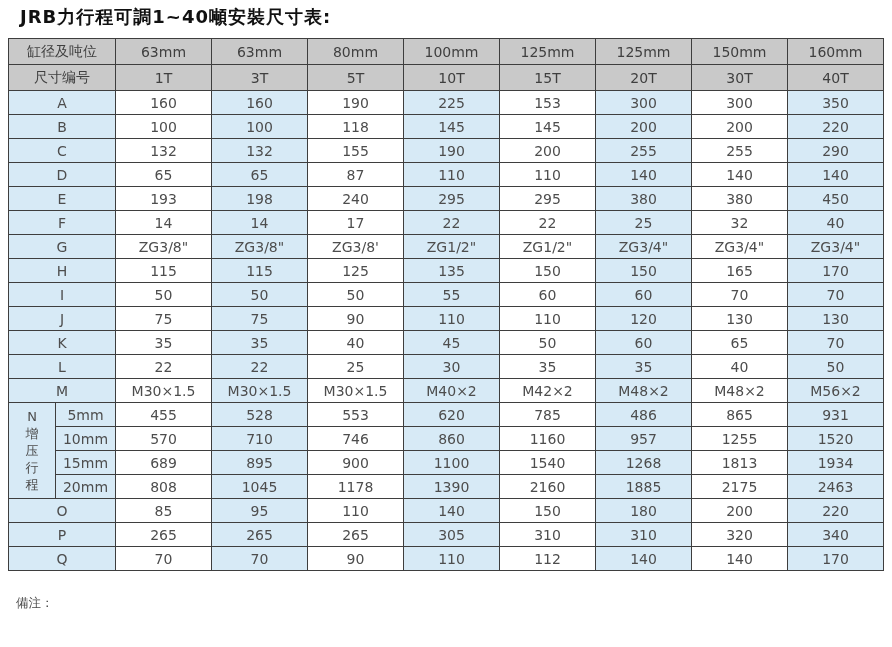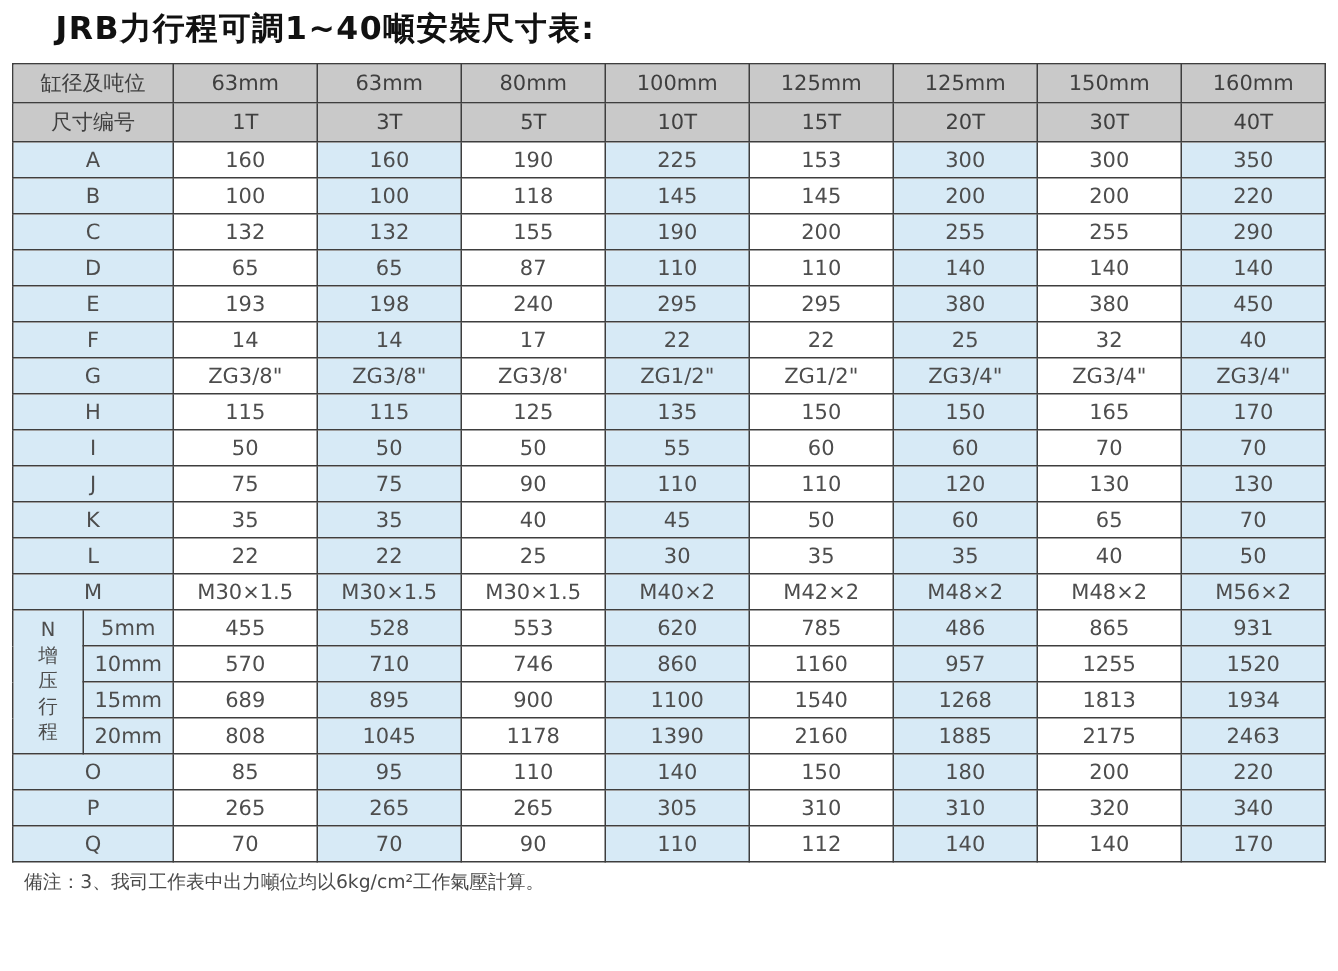--- a/index.html
+++ b/index.html
@@ -1,21 +1,21 @@
 <!DOCTYPE html>
 <html><head>
 <meta charset="utf-8">
 <style>
   * { box-sizing: border-box; margin: 0; padding: 0; }
   html, body { width: 892px; background: #ffffff; font-family: "DejaVu Sans", sans-serif; }
   body { height: 647px; overflow: hidden; }
 
   .page-title {
-    padding: 5px 0 0 37px;
-    font-size: 21px;
+    padding: 5px 0 0 20px;
+    font-size: 18px;
     font-weight: bold;
     color: #111111;
     letter-spacing: 1px;
   }
 
   table.dim-table {
     margin: 9px 0 0 8px;
     border-collapse: collapse;
     table-layout: fixed;
     width: 876px;
@@ -41,24 +41,25 @@
   .dim-table td.blue { background: #d7eaf6; }
   .dim-table td.vert {
     font-size: 13px;
     line-height: 17px;
     padding: 2px 0;
   }
   .dim-table td.vert span { display: block; }
 
   .notes {
     display: flex;
-    margin: 4px 0 0 16px;
+    margin: 23px 0 0 16px;
     font-size: 12.5px;
     color: #4a4a4a;
     line-height: 17.5px;
+    flex-direction: column;
   }
   .notes-prefix { flex: none; }
   .notes-items { flex: none; }
 </style>
 </head>
 <body>
 
 <div class="page-title">JRB力行程可調1~40噸安裝尺寸表:</div>
 
 <table class="dim-table">
@@ -323,15 +324,14 @@
         <td class="blue">140</td>
         <td class="white">140</td>
         <td class="blue">170</td>
       </tr>
     </tbody>
 </table>
 
 <div class="notes">
   <div class="notes-prefix">備注：</div>
   <div class="notes-items">
-    <div>3、我司工作表中出力噸位均以6kg/cm²工作氣壓計算。</div>
   </div>
 </div>
 
 </body></html>

